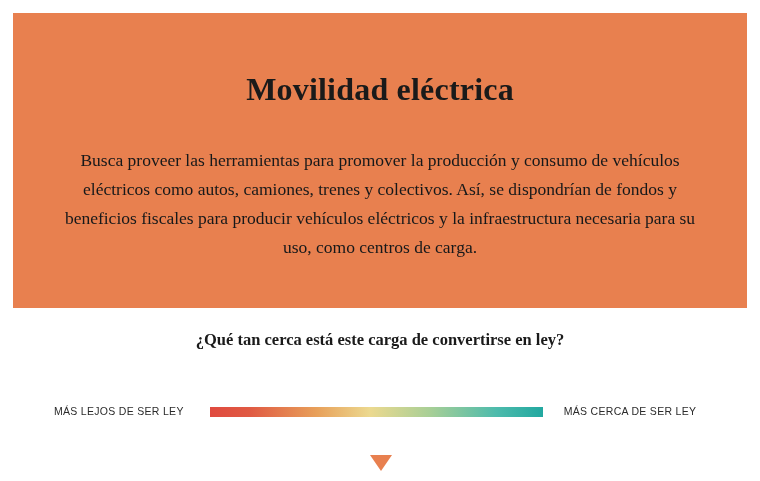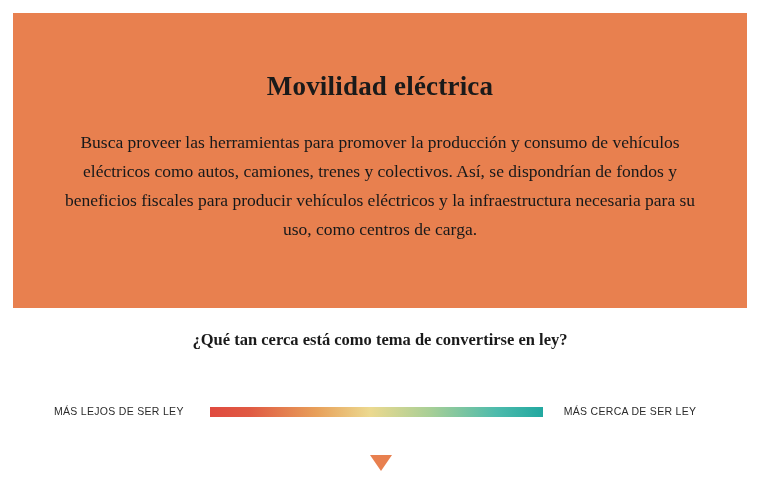--- a/index.html
+++ b/index.html
@@ -23,27 +23,27 @@
     left: 13px;
     top: 13px;
     width: 734px;
     height: 295px;
     background: #e8804f;
   }
   .card-title {
     margin: 0;
     padding-top: 58px;
     text-align: center;
-    font-size: 27px;
+    font-size: 32px;
     font-weight: bold;
     color: #1a1a1a;
     letter-spacing: 0.2px;
   }
   .card-body {
-    margin: 0 auto;
+    margin: 12px auto;
     padding-top: 26px;
     width: 652px;
     text-align: center;
     font-size: 17.5px;
     line-height: 29px;
     color: #16181a;
   }
   .question {
     position: absolute;
     left: 0;
@@ -109,21 +109,21 @@
 </head>
 <body>
 
 <div class="page">
 
   <div class="card">
     <h1 class="card-title">Movilidad eléctrica</h1>
     <p class="card-body">Busca proveer las herramientas para promover la producción y consumo de vehículos eléctricos como autos, camiones, trenes y colectivos. Así, se dispondrían de fondos y beneficios fiscales para producir vehículos eléctricos y la infraestructura necesaria para su uso, como centros de carga.</p>
   </div>
 
-  <div class="question">¿Qué tan cerca está como tema de convertirse en ley?</div>
+  <div class="question">¿Qué tan cerca está este carga de convertirse en ley?</div>
 
   <div class="scale-row">
     <span class="scale-label left">MÁS LEJOS DE SER LEY</span>
     <div class="gradient-bar"></div>
     <span class="scale-label right">MÁS CERCA DE SER LEY</span>
   </div>
 
   <div class="marker"></div>
 
 </div>

